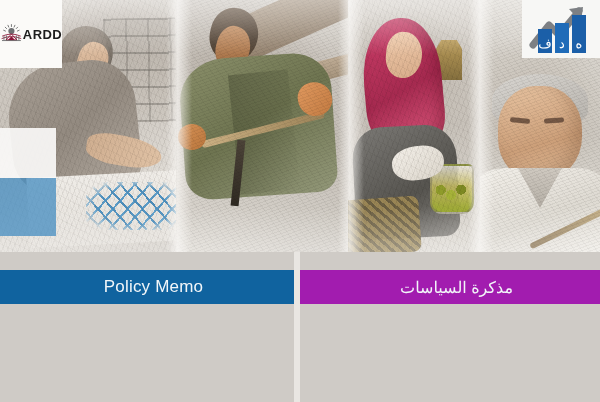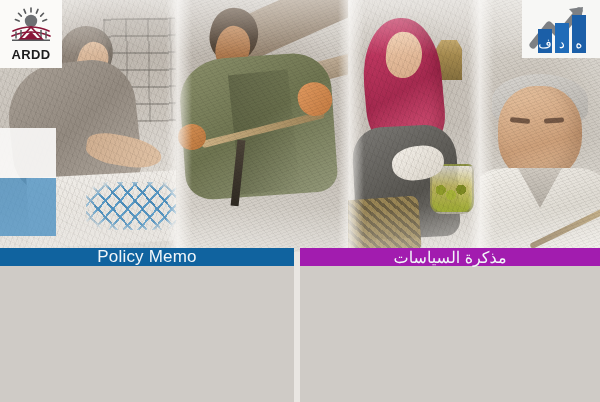--- a/index.html
+++ b/index.html
@@ -345,21 +345,21 @@
     background: rgba(74,144,194,0.78);
   }
 
   
   .logo-ardd {
     position: absolute;
     left: 0; top: 0;
     width: 62px; height: 68px;
     background: #fbfaf8;
     display: flex;
-    flex-direction: column;
+    flex-direction: row;
     align-items: center;
     justify-content: center;
   }
   .logo-ardd .mark { width: 46px; height: 40px; display: block; }
   .logo-ardd .word {
     font-size: 13px;
     font-weight: 700;
     letter-spacing: .4px;
     color: #1d1d1d;
     line-height: 1;
@@ -373,23 +373,24 @@
     background: #f7f7f5;
     display: flex;
     align-items: center;
     justify-content: center;
   }
   .logo-hadaf svg { display: block; }
 
   
   .band-label {
     position: absolute;
-    top: 248px;
-    height: 18px;
+    top: 270px;
+    height: 34px;
     background: #10639f;
+    padding-left: 13px;
   }
   .band-label.left  { left: 0;   width: 294px; }
   .band-label.right { left: 300px; width: 300px; background: #a21caf; }
 
   .band-label .txt {
     position: absolute;
     inset: 0;
     display: flex;
     align-items: center;
     justify-content: center;

